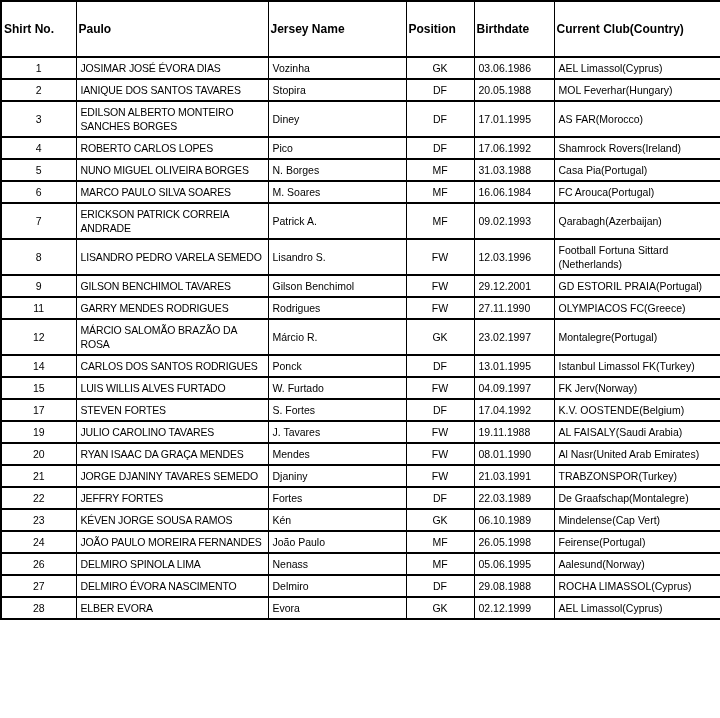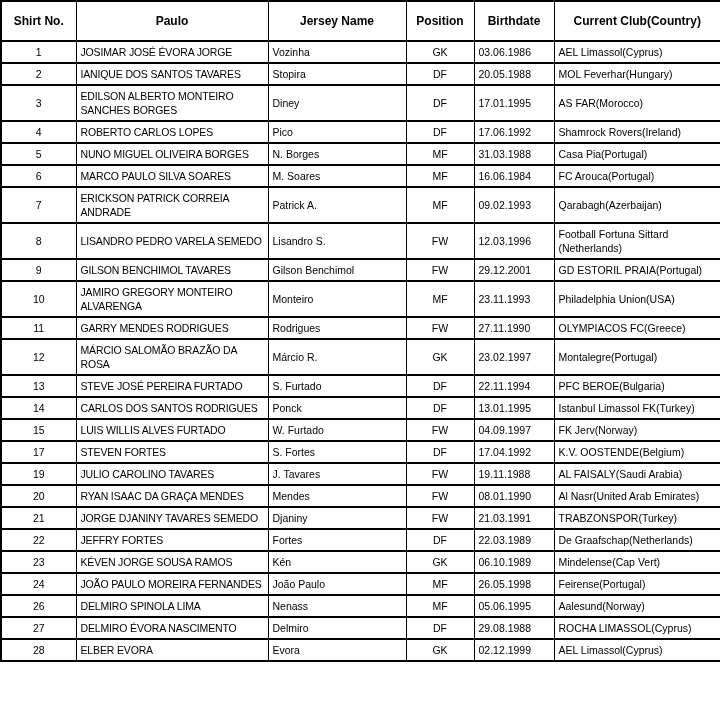--- a/index.html
+++ b/index.html
@@ -15,22 +15,22 @@
     border-left: 1px solid #000;
     border-right: 1px solid #000;
     border-top: 2px solid #000;
     border-bottom: 2px solid #000;
     overflow: hidden;
   }
   table.roster th {
     font-size: 12px;
     line-height: 14px;
     font-weight: bold;
-    text-align: center;
-    padding: 12px 2px;
+    text-align: left;
+    padding: 20px 2px;
     vertical-align: middle;
   }
   table.roster td {
     font-size: 10.5px;
     line-height: 14px;
     padding: 3px 4px;
     vertical-align: middle;
     word-wrap: break-word;
   }
   td.cell-name { font-size: 10px; letter-spacing: -0.15px; }
@@ -55,21 +55,21 @@
       <th>Paulo</th>
       <th>Jersey Name</th>
       <th>Position</th>
       <th>Birthdate</th>
       <th>Current Club(Country)</th>
     </tr>
   </thead>
   <tbody id="roster-body">
       <tr>
         <td class="cell-center">1</td>
-        <td class="cell-name">JOSIMAR JOSÉ ÉVORA JORGE</td>
+        <td class="cell-name">JOSIMAR JOSÉ ÉVORA DIAS</td>
         <td>Vozinha</td>
         <td class="cell-center">GK</td>
         <td class="cell-top">03.06.1986</td>
         <td class="cell-top">AEL Limassol(Cyprus)</td>
       </tr>
       <tr>
         <td class="cell-center">2</td>
         <td class="cell-name">IANIQUE DOS SANTOS TAVARES</td>
         <td>Stopira</td>
         <td class="cell-center">DF</td>
@@ -126,52 +126,36 @@
       </tr>
       <tr>
         <td class="cell-center">9</td>
         <td class="cell-name">GILSON BENCHIMOL TAVARES</td>
         <td>Gilson Benchimol</td>
         <td class="cell-center">FW</td>
         <td class="cell-top">29.12.2001</td>
         <td class="cell-top">GD ESTORIL PRAIA(Portugal)</td>
       </tr>
       <tr>
-        <td class="cell-center">10</td>
-        <td class="cell-name">JAMIRO GREGORY MONTEIRO ALVARENGA</td>
-        <td>Monteiro</td>
-        <td class="cell-center">MF</td>
-        <td class="cell-top">23.11.1993</td>
-        <td class="cell-top">Philadelphia Union(USA)</td>
-      </tr>
-      <tr>
         <td class="cell-center">11</td>
         <td class="cell-name">GARRY MENDES RODRIGUES</td>
         <td>Rodrigues</td>
         <td class="cell-center">FW</td>
         <td class="cell-top">27.11.1990</td>
         <td class="cell-top">OLYMPIACOS FC(Greece)</td>
       </tr>
       <tr>
         <td class="cell-center">12</td>
         <td class="cell-name">MÁRCIO SALOMÃO BRAZÃO DA ROSA</td>
         <td>Márcio R.</td>
         <td class="cell-center">GK</td>
         <td class="cell-top">23.02.1997</td>
         <td class="cell-top">Montalegre(Portugal)</td>
       </tr>
       <tr>
-        <td class="cell-center">13</td>
-        <td class="cell-name">STEVE JOSÉ PEREIRA FURTADO</td>
-        <td>S. Furtado</td>
-        <td class="cell-center">DF</td>
-        <td class="cell-top">22.11.1994</td>
-        <td class="cell-top">PFC BEROE(Bulgaria)</td>
-      </tr>
-      <tr>
         <td class="cell-center">14</td>
         <td class="cell-name">CARLOS DOS SANTOS RODRIGUES</td>
         <td>Ponck</td>
         <td class="cell-center">DF</td>
         <td class="cell-top">13.01.1995</td>
         <td class="cell-top">Istanbul Limassol FK(Turkey)</td>
       </tr>
       <tr>
         <td class="cell-center">15</td>
         <td class="cell-name">LUIS WILLIS ALVES FURTADO</td>
@@ -211,21 +195,21 @@
         <td class="cell-center">FW</td>
         <td class="cell-top">21.03.1991</td>
         <td class="cell-top">TRABZONSPOR(Turkey)</td>
       </tr>
       <tr>
         <td class="cell-center">22</td>
         <td class="cell-name">JEFFRY FORTES</td>
         <td>Fortes</td>
         <td class="cell-center">DF</td>
         <td class="cell-top">22.03.1989</td>
-        <td class="cell-top">De Graafschap(Netherlands)</td>
+        <td class="cell-top">De Graafschap(Montalegre)</td>
       </tr>
       <tr>
         <td class="cell-center">23</td>
         <td class="cell-name">KÉVEN JORGE SOUSA RAMOS</td>
         <td>Kén</td>
         <td class="cell-center">GK</td>
         <td class="cell-top">06.10.1989</td>
         <td class="cell-top">Mindelense(Cap Vert)</td>
       </tr>
       <tr>

